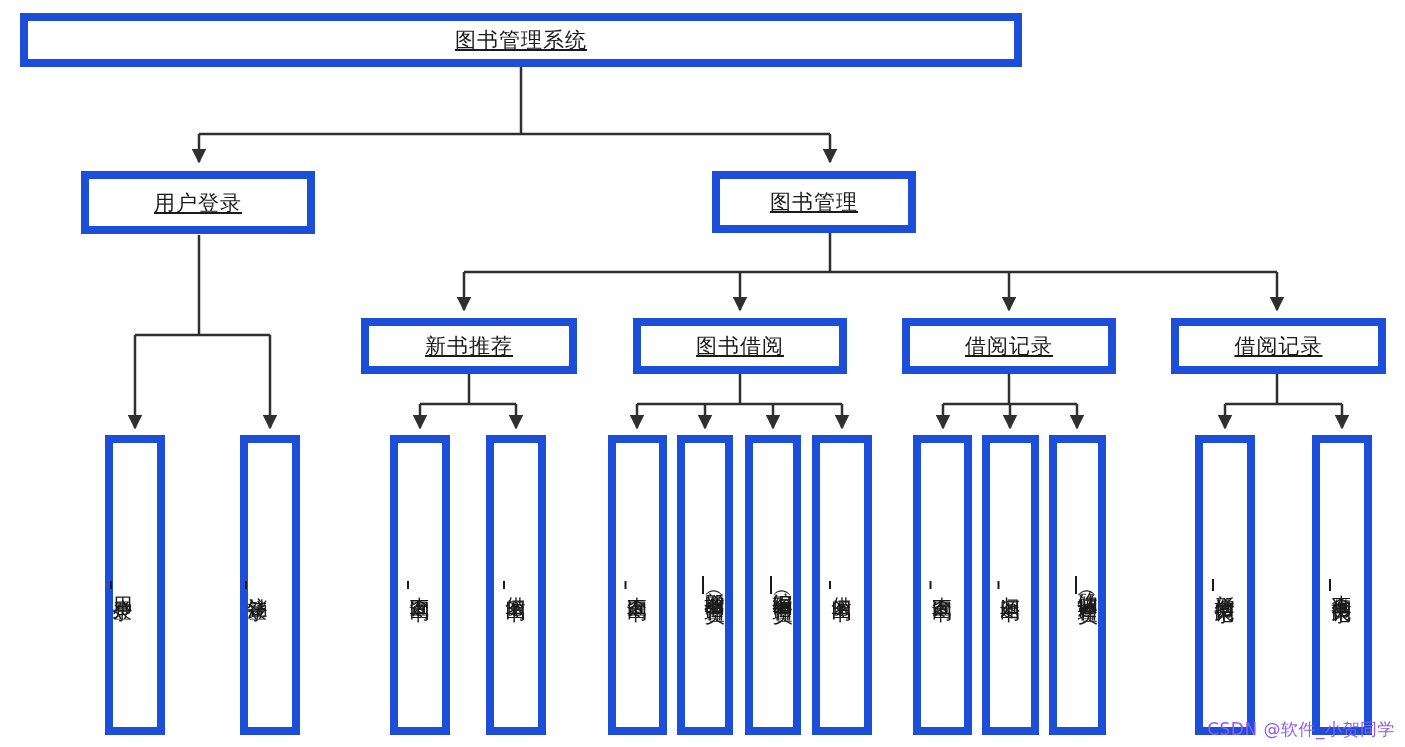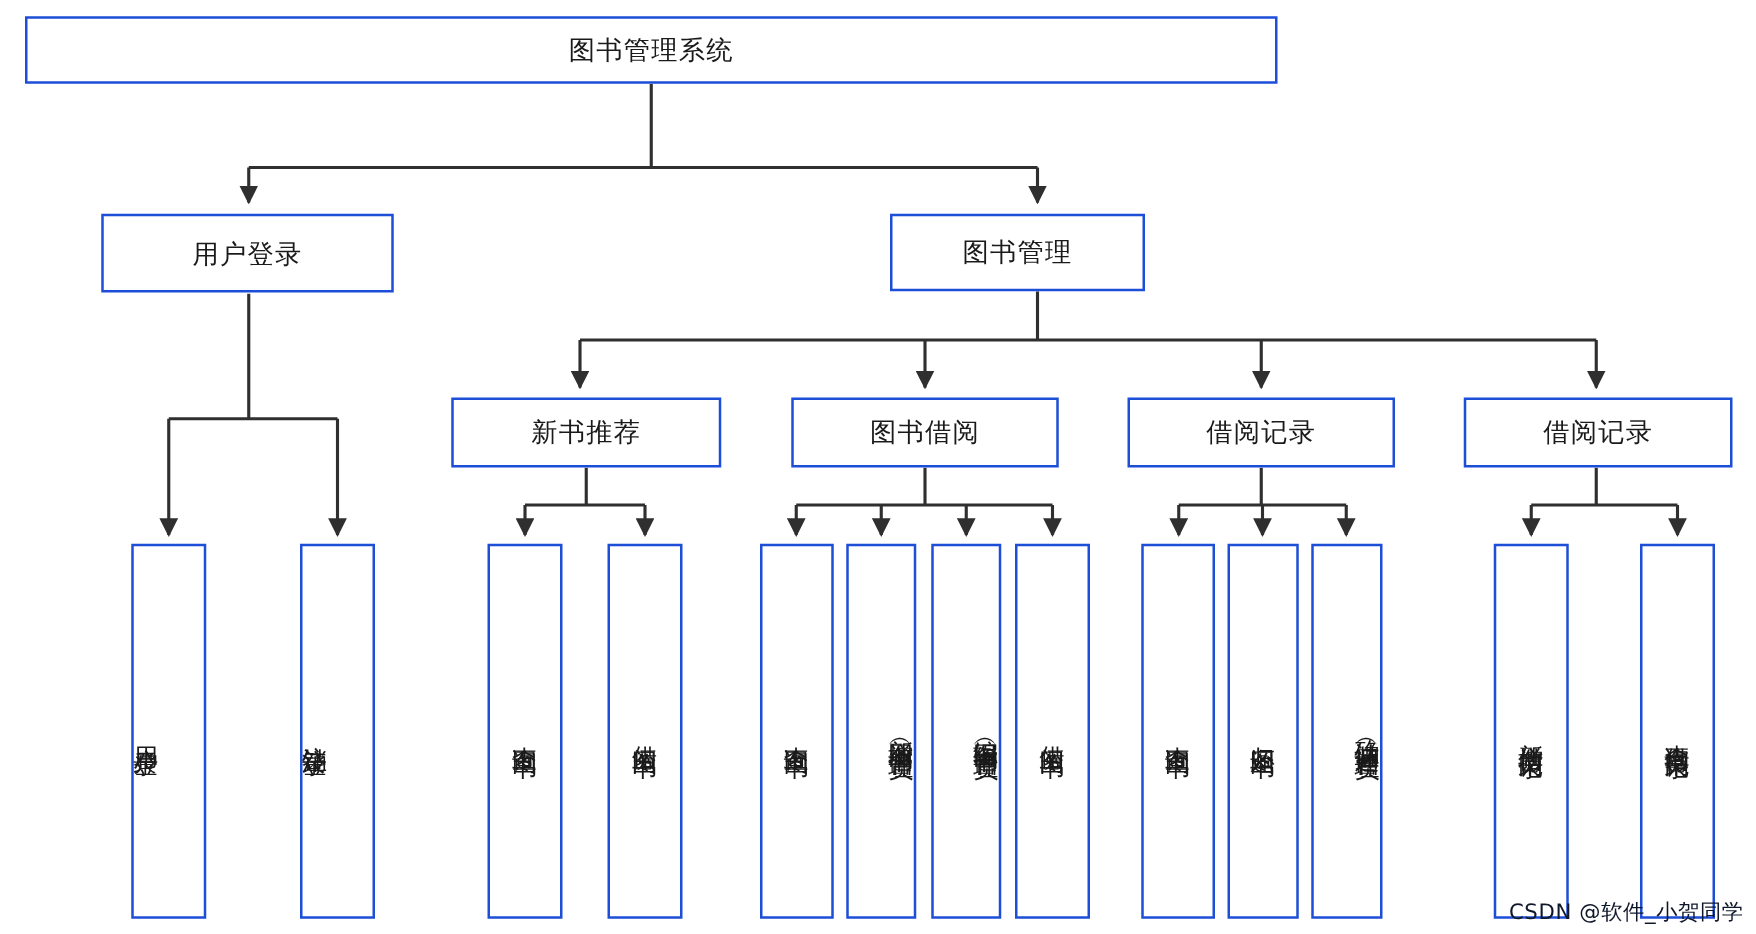--- a/index.html
+++ b/index.html
@@ -20,26 +20,27 @@
   #edges {
     position: absolute;
     left: 0;
     top: 0;
     width: 1405px;
     height: 747px;
   }
   .node {
     position: absolute;
     box-sizing: border-box;
-    border: 2px solid #1d4ed8;
+    border: 8px solid #1d4ed8;
     background: #ffffff;
     display: flex;
     align-items: center;
     justify-content: center;
     color: #1a1a1a;
+    text-decoration: underline;
   }
   .node.horiz {
     font-size: 21px;
     letter-spacing: 1px;
   }
   .node.vert {
     writing-mode: vertical-rl;
     text-orientation: upright;
     font-size: 20px;
     letter-spacing: 2px;
@@ -57,21 +58,21 @@
   }
   .node-label {
     display: block;
     white-space: nowrap;
   }
   #watermark {
     position: absolute;
     right: 10px;
     bottom: 6px;
     font-size: 17px;
-    color: #0f172a;
+    color: #8b5cf6;
     letter-spacing: 0.5px;
     white-space: nowrap;
     margin-top: 33px;
   }
 </style>
 </head>
 <body>
 
 <div id="canvas">
 

